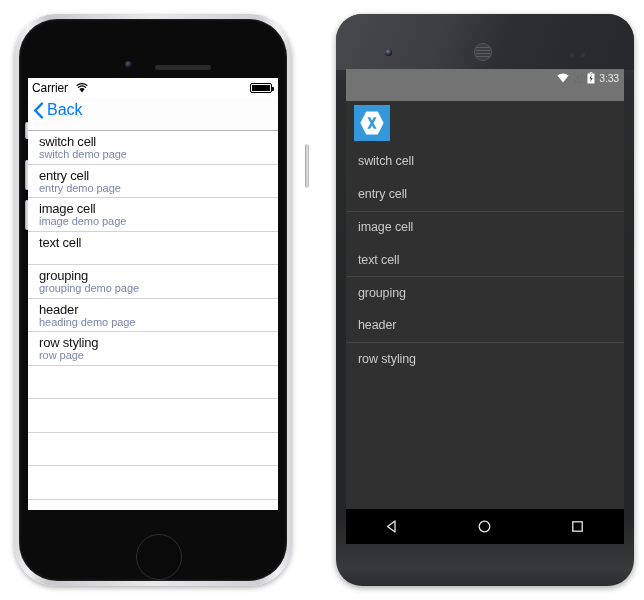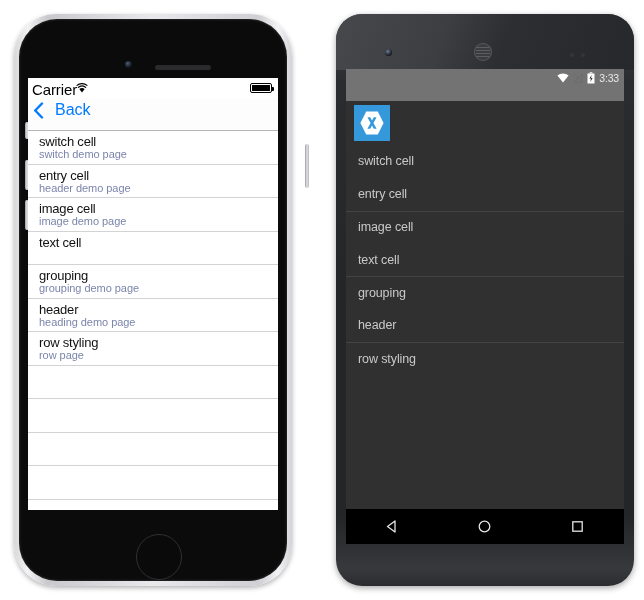--- a/index.html
+++ b/index.html
@@ -80,21 +80,21 @@
   
   .ios-status {
     height: 20px;
     background: #ffffff;
     position: relative;
     font-size: 11px;
     color: #000;
   }
   .ios-carrier {
     position: absolute; left: 4px; top: 3px;
-    font-size: 15px; letter-spacing: -0.1px;
+    font-size: 12px; letter-spacing: -0.1px;
   }
   .ios-wifi {
     position: absolute; left: 48px; top: 5px;
     width: 12px; height: 10px;
   }
   .ios-time {
     position: absolute; left: 0; right: 0; top: 3px;
     text-align: center;
     font-size: 11px; font-weight: bold; margin-top: 19px;
   }
@@ -127,21 +127,21 @@
     position: relative;
   }
   .ios-back {
     position: absolute; left: 5px; top: 4px;
     display: flex; align-items: center;
     color: #007aff;
     font-size: 16px;
     cursor: pointer;
   }
   .ios-chev { width: 11px; height: 17px; margin-right: 3px; }
-  .ios-back-label { line-height: 1; padding-bottom: 1px; margin-left: 8px; }
+  .ios-back-label { line-height: 1; padding-bottom: 1px; }
 
   
   .ios-list {
     background: #ffffff;
     height: 379px;
     overflow: hidden;
   }
   .ios-row {
     height: 33.5px;
     box-sizing: border-box;
@@ -296,21 +296,21 @@
         </div>
       </div>
 
       <div class="ios-list" id="ios-list">
           <div class="ios-row">
             <div class="ios-row-title">switch cell</div>
             <div class="ios-row-sub">switch demo page</div>
           </div>
           <div class="ios-row">
             <div class="ios-row-title">entry cell</div>
-            <div class="ios-row-sub">header demo page</div>
+            <div class="ios-row-sub">entry demo page</div>
           </div>
           <div class="ios-row">
             <div class="ios-row-title">image cell</div>
             <div class="ios-row-sub">image demo page</div>
           </div>
           <div class="ios-row">
             <div class="ios-row-title">text cell</div>
           </div>
           <div class="ios-row">
             <div class="ios-row-title">grouping</div>

